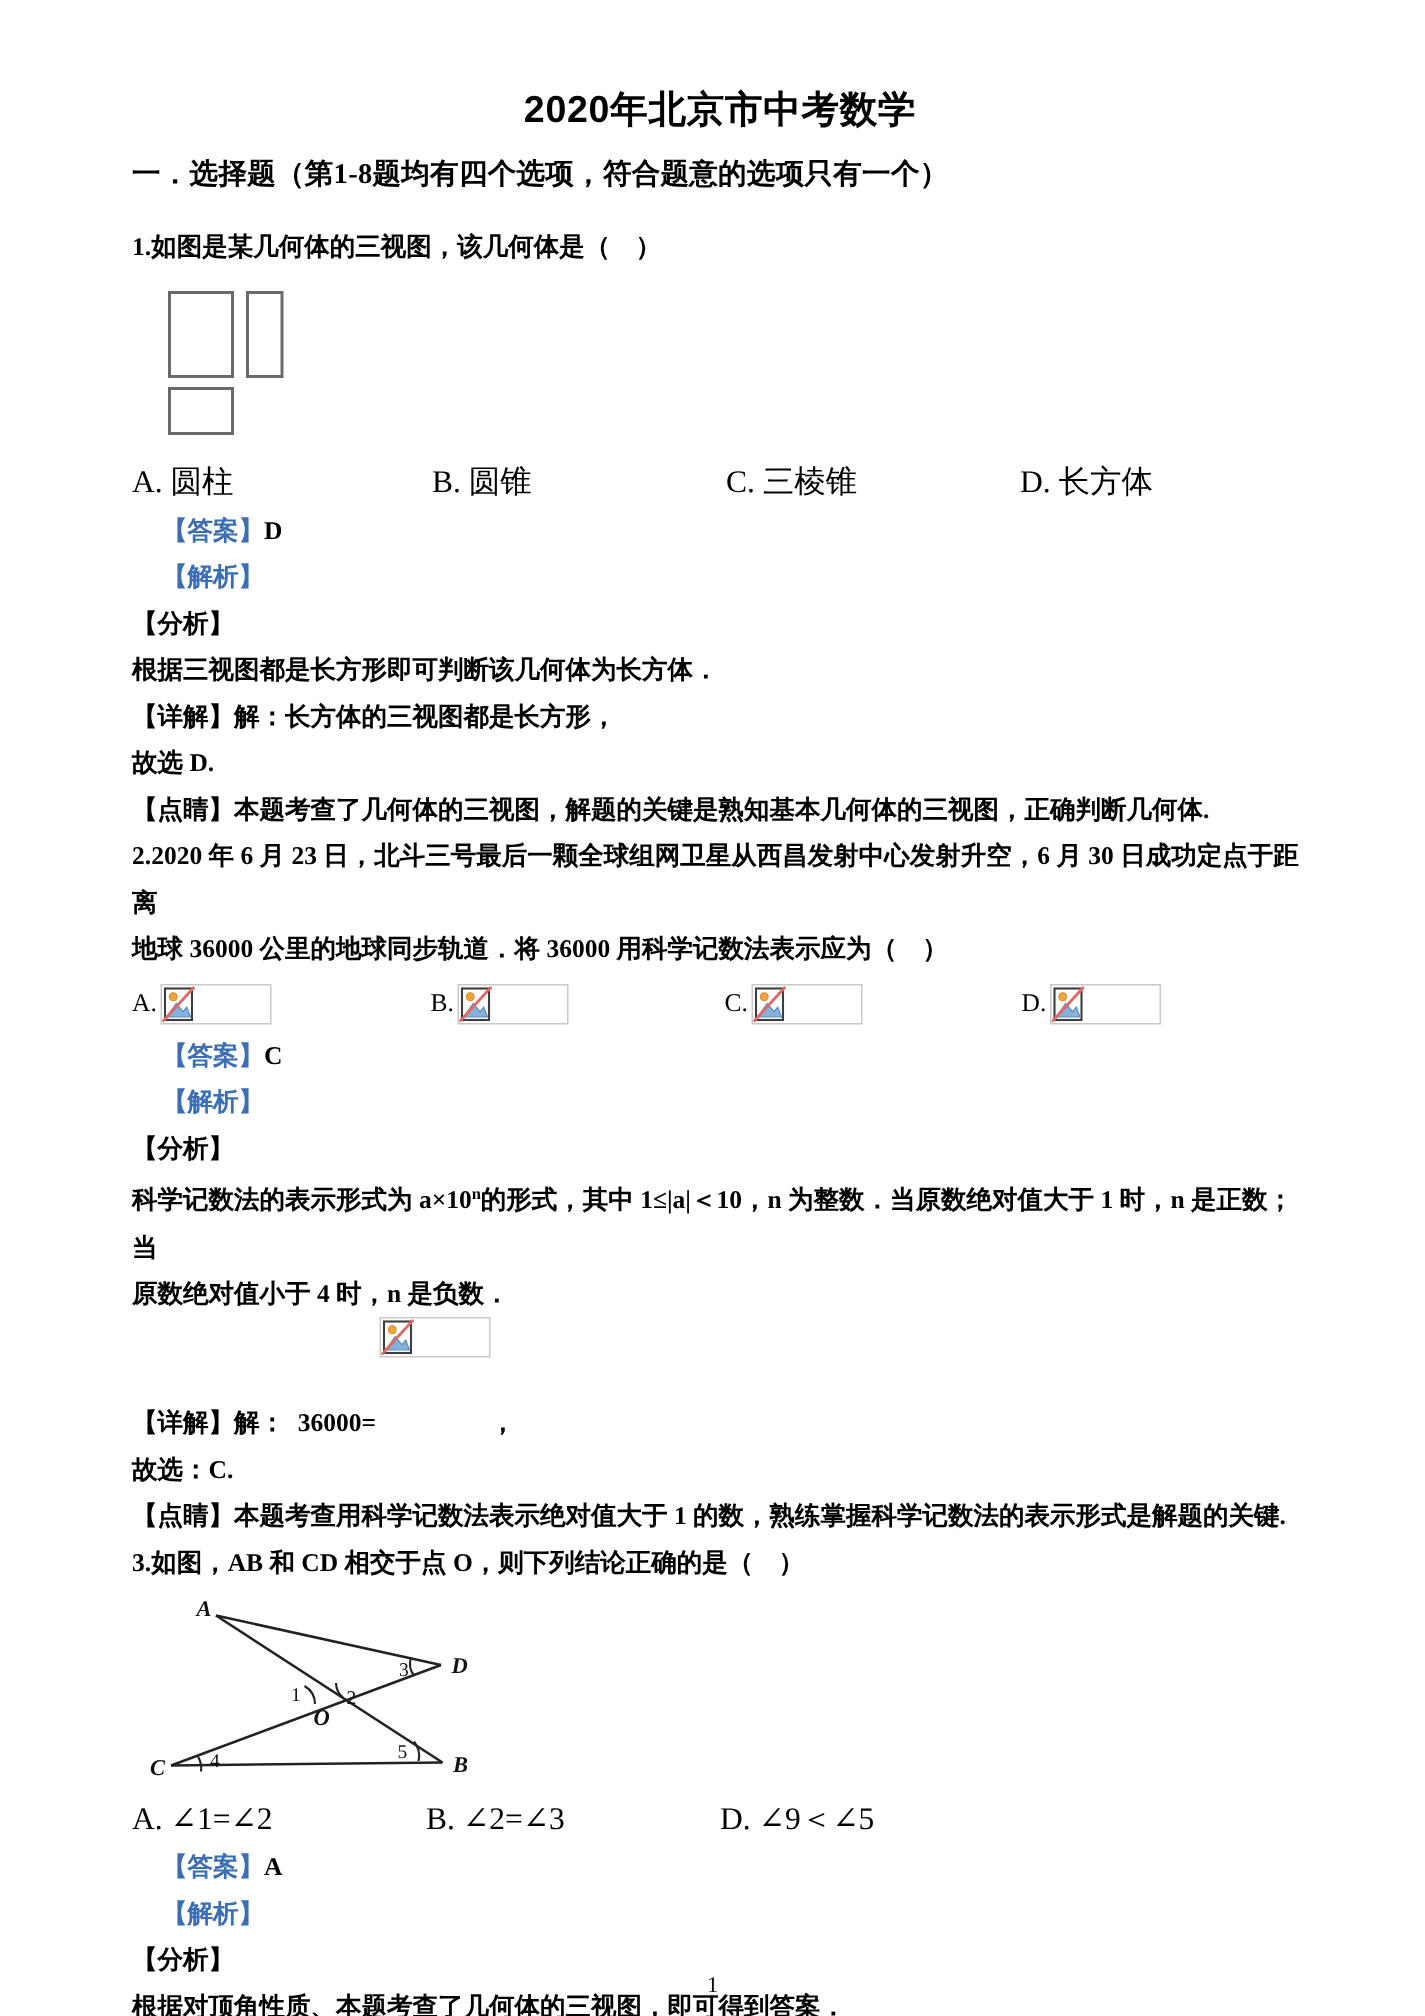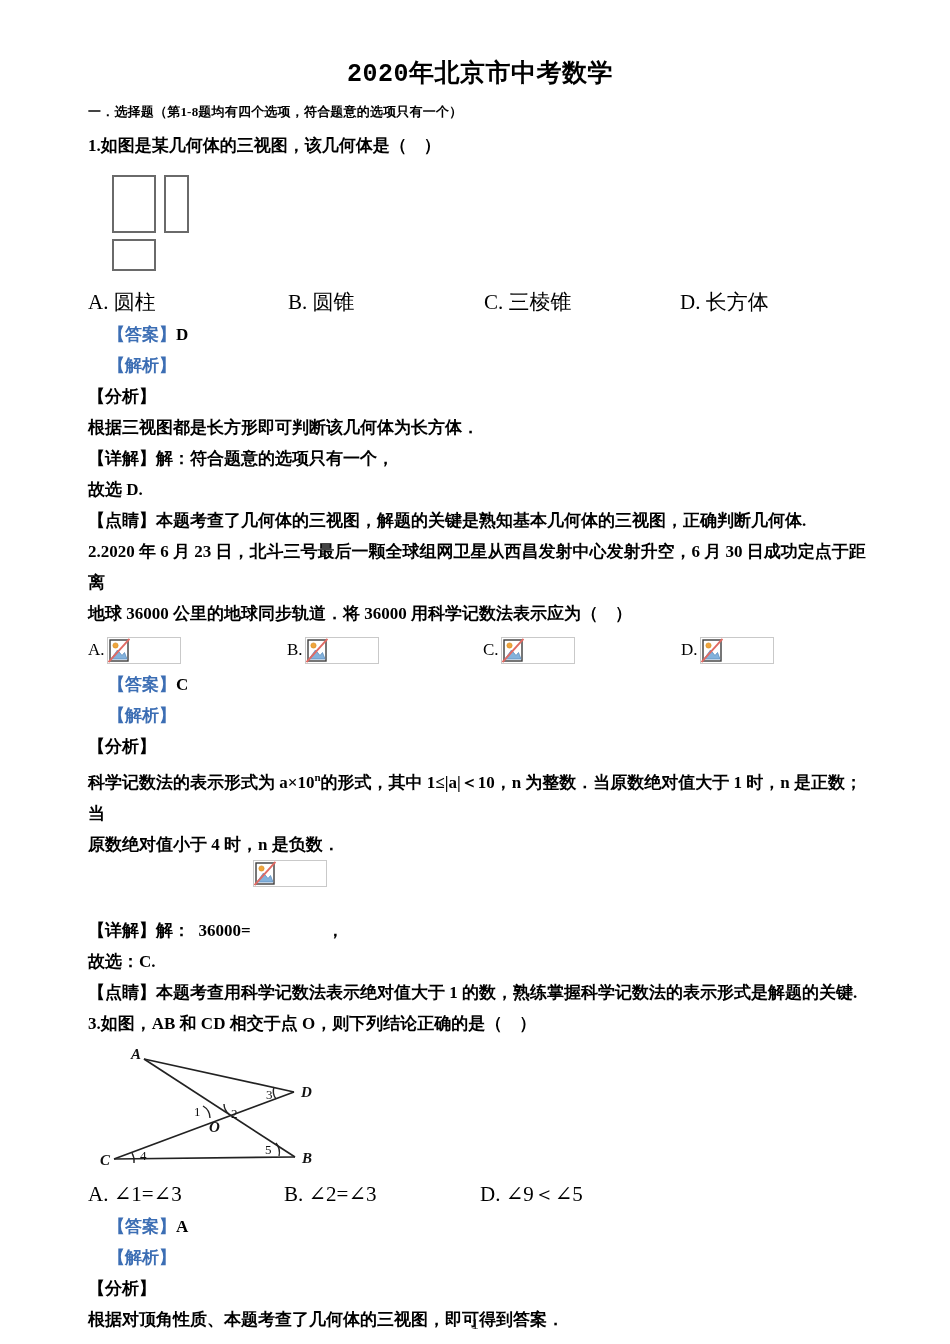--- a/index.html
+++ b/index.html
@@ -28,27 +28,27 @@
     top: 56px;
     width: 784px;
   }
 
   .doc-title {
     text-align: center;
     font-size: 25px;
     font-weight: bold;
     letter-spacing: 0.5px;
     margin: 0 0 14px 0;
-    font-family: Liberation Mono, monospace;
+    font-family: Liberation Sans, sans-serif;
   }
 
   .section-head {
-    font-size: 13px;
+    font-size: 19px;
     font-weight: bold;
-    margin: 0 0 9px 0;
+    margin: 0 0 20px 0;
     letter-spacing: 0.2px;
   }
 
   .line {
     font-size: 17px;
     line-height: 31px;
     margin: 0;
     white-space: pre-wrap;
     font-weight: bold;
   }
@@ -177,21 +177,21 @@
       <div class="opt opt-w1">A. 圆柱</div>
       <div class="opt opt-w2">B. 圆锥</div>
       <div class="opt opt-w3">C. 三棱锥</div>
       <div class="opt">D. 长方体</div>
     </div>
 
     <div class="line"><span class="blue">【答案】</span><span>D</span></div>
     <div class="line blue">【解析】</div>
     <div class="line">【分析】</div>
     <div class="line">根据三视图都是长方形即可判断该几何体为长方体．</div>
-    <div class="line"><span>【详解】</span><span>解：符合题意的选项只有一个，</span></div>
+    <div class="line"><span>【详解】</span><span>解：长方体的三视图都是长方形，</span></div>
     <div class="line">故选 D.</div>
     <div class="line"><span>【点睛】</span><span>本题考查了几何体的三视图，解题的关键是熟知基本几何体的三视图，正确判断几何体.</span></div>
 
     <div class="line">2.2020 年 6 月 23 日，北斗三号最后一颗全球组网卫星从西昌发射中心发射升空，6 月 30 日成功定点于距离</div>
     <div class="line">地球 36000 公里的地球同步轨道．将 36000 用科学记数法表示应为（    ）</div>
 
     <div class="opt-imgrow">
       <div class="cell cell-w1">
         <span>A.</span>
         <span class="imgbox">
@@ -283,21 +283,21 @@
 
         <text x="96" y="69" font-family="Liberation Serif, serif" font-size="13" fill="#111">1</text>
         <text x="133" y="71" font-family="Liberation Serif, serif" font-size="13" fill="#111">2</text>
         <text x="168" y="52" font-family="Liberation Serif, serif" font-size="13" fill="#111">3</text>
         <text x="42" y="113" font-family="Liberation Serif, serif" font-size="13" fill="#111">4</text>
         <text x="167" y="107" font-family="Liberation Serif, serif" font-size="13" fill="#111">5</text>
       </svg>
     </div>
 
     <div class="opt-row q3">
-      <div class="opt opt-w1">A. ∠1=∠3</div>
+      <div class="opt opt-w1">A. ∠1=∠2</div>
       <div class="opt opt-w2">B. ∠2=∠3</div>
       <div class="opt">D. ∠9＜∠5</div>
     </div>
 
     <div class="line"><span class="blue">【答案】</span><span>A</span></div>
     <div class="line blue">【解析】</div>
     <div class="line">【分析】</div>
     <div class="line">根据对顶角性质、本题考查了几何体的三视图，即可得到答案．</div>
     <div class="line"></div>
 

